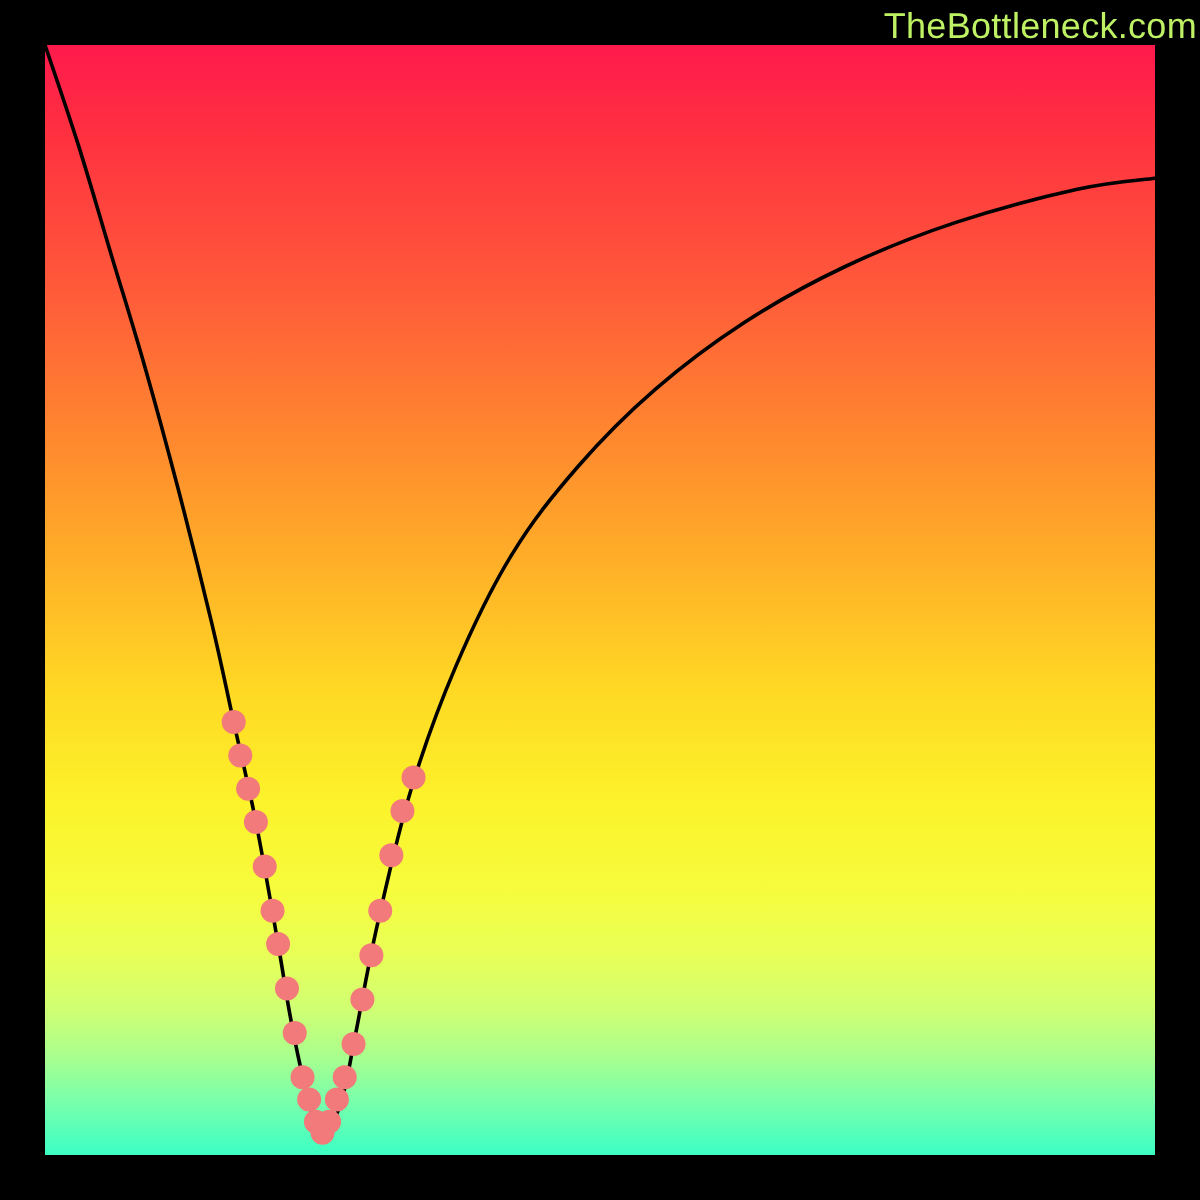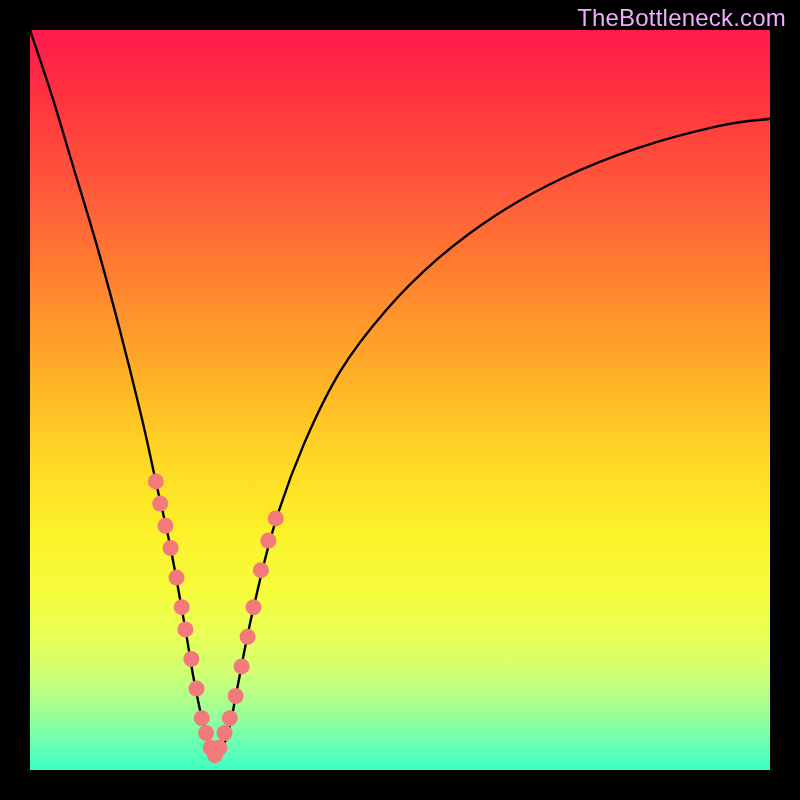--- a/index.html
+++ b/index.html
@@ -36,22 +36,22 @@
       #e8ff57 82%,
       #cfff74 87%,
       #aaff8d 91%,
       #7bffaa 95%,
       #3cffc4 100%
     );
   }
   .watermark {
     position: absolute;
     top: 4px;
-    right: 14px;
-    color: #f0abfc;
+    right: 2px;
+    color: #bef264;
     font-size: 24px;
     font-weight: 400;
     letter-spacing: 0.2px;
     user-select: none;
   }
   svg.overlay {
     position: absolute;
     left: 0;
     top: 0;
     width: 740px;

